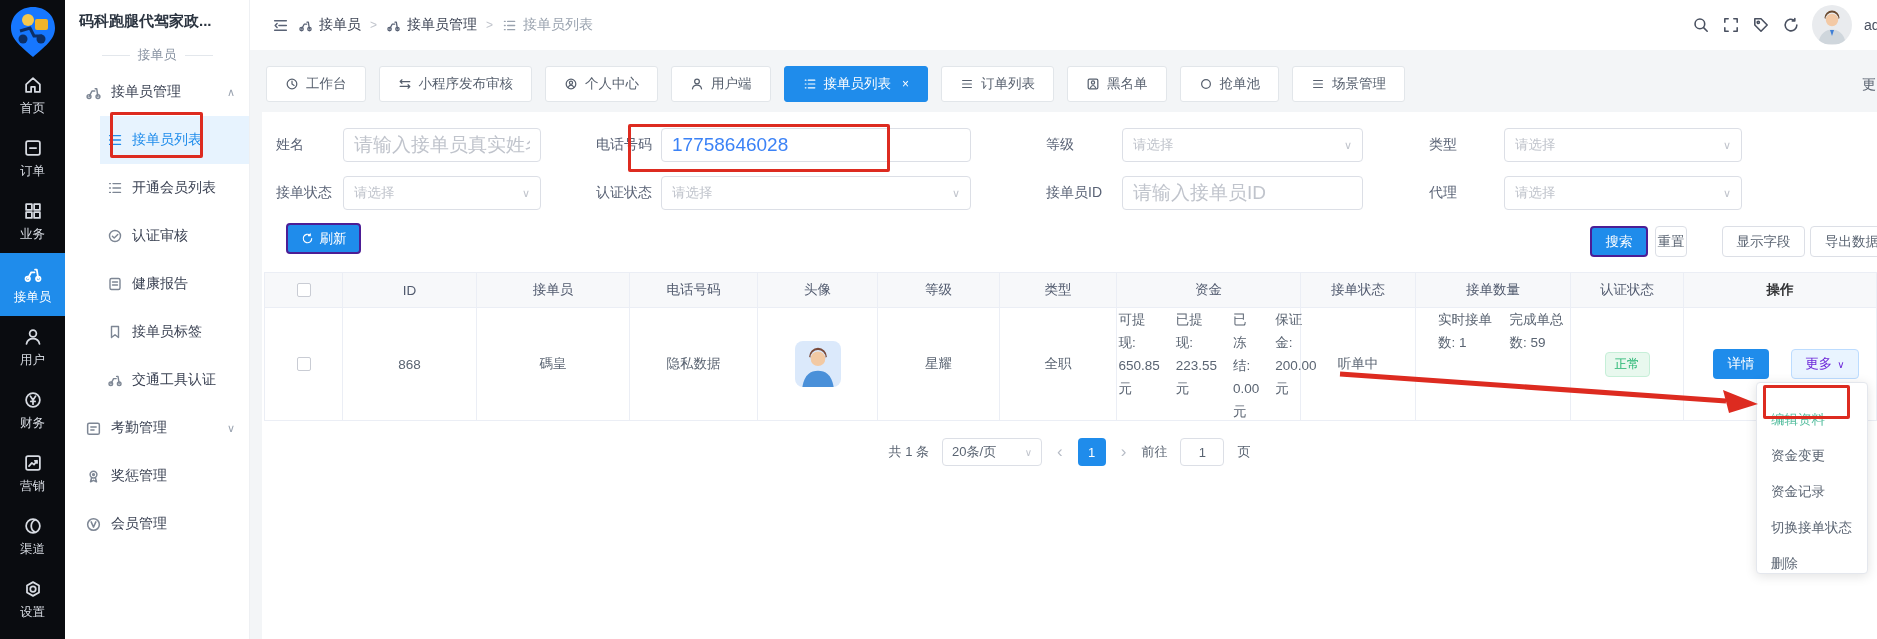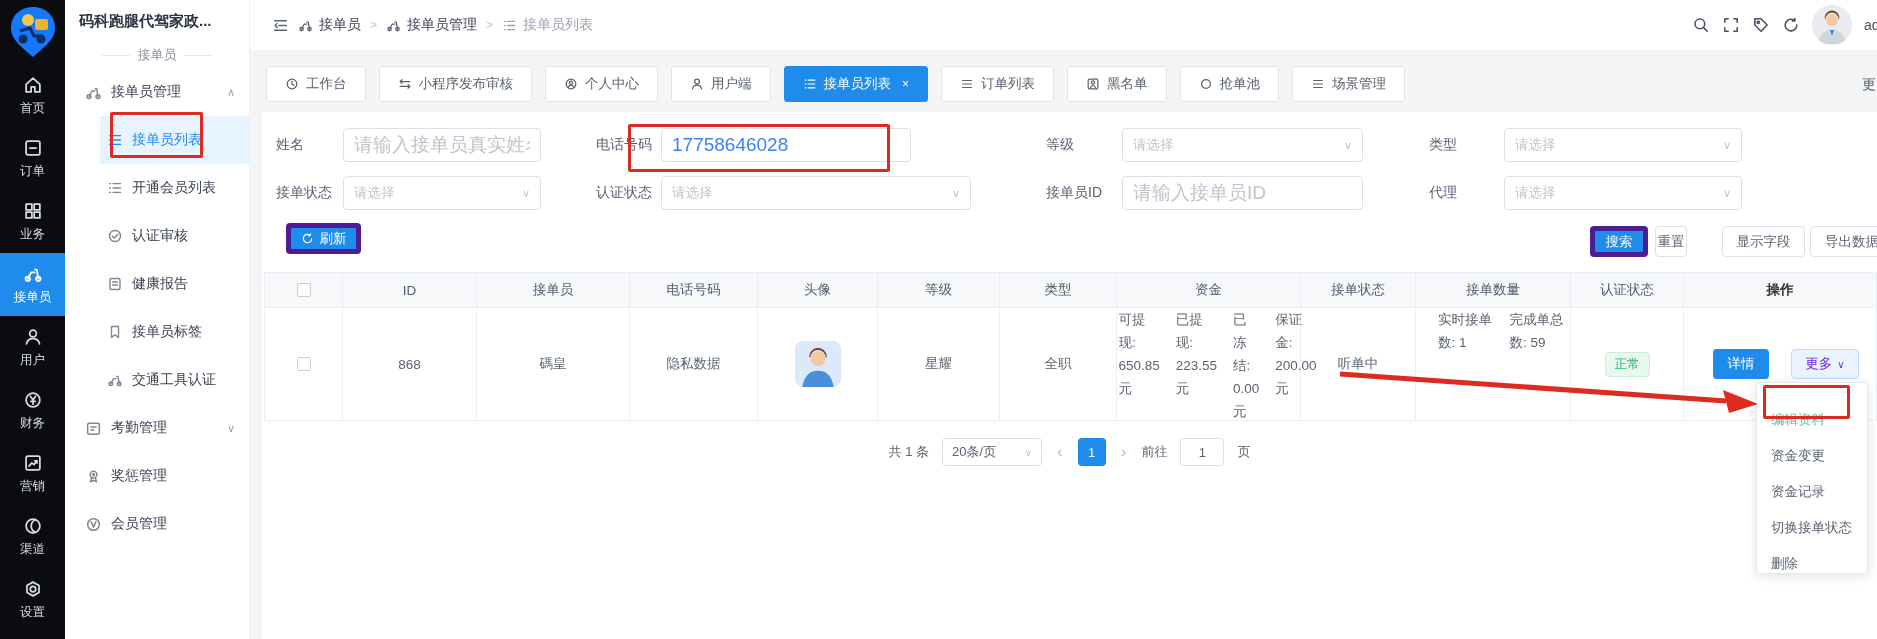--- a/index.html
+++ b/index.html
@@ -50,21 +50,21 @@
   .card { position:absolute; left:262px; top:112px; width:1615px; height:527px; background:#fff; z-index:2; }
   .fg { position:absolute; display:flex; align-items:center; }
   .fg .flabel { font-size:14px; color:#596275; flex:none; }
   .field { height:34px; border:1px solid #dcdfe6; border-radius:4px; background:#fff; display:flex; align-items:center; padding:0 10px; font-size:13.5px; position:relative; }
   .field input { border:none; outline:none; width:100%; font-size:19px; color:#3b82f6; background:transparent; font-family:inherit; }
   .field input::placeholder { color:#c0c4cc; }
   .field.sel { color:#c0c4cc; cursor:pointer; }
   .field.sel .chev { position:absolute; right:10px; color:#c0c4cc; font-size:11px; }
 
   .btn { display:flex; align-items:center; justify-content:center; gap:6px; border-radius:4px; font-size:13.5px; cursor:pointer; position:absolute; height:31px; }
-  .btn.primary { background:#1f8ceb; color:#fff; border:5px solid #4c1d95;font-family:Liberation Mono, monospace; }
+  .btn.primary { background:#1f8ceb; color:#fff; border:2px solid #4c1d95;font-family:Liberation Mono, monospace; }
   .btn.plain { background:#fff; color:#5a6472; border:1px solid #dcdfe6; }
 
   
   .table { position:absolute; left:2px; top:160px; width:1613px; border:1px solid #ebeef5; border-bottom:none; font-size:13.5px; }
   .tr { display:flex; }
   .tr.head { background:#f7f8fa; height:34px; color:#515a6e; }
   .tr.body { background:#fff; height:114px; color:#5a6472; border-top:1px solid #ebeef5; border-bottom:1px solid #ebeef5; }
   .td { display:flex; align-items:center; justify-content:center; border-right:1px solid #ebeef5; flex:none; }
   .td:last-child { border-right:none; }
   .c0{width:78px}.c1{width:134px}.c2{width:153px}.c3{width:128px}.c4{width:120px}.c5{width:122px}.c6{width:117px}.c7{width:184px}.c8{width:115px}.c9{width:155px}.c10{width:113px}.c11{width:192px}
@@ -382,21 +382,21 @@
 <main class="card">
 
   <div class="fg" style="left:14px;top:16px">
     <span class="flabel" style="width:67px">姓名</span>
     <div class="field" style="width:198px">
       <input placeholder="请输入接单员真实姓名" style="">
     </div>
   </div>
   <div class="fg" style="left:334px;top:16px">
     <span class="flabel" style="width:65px">电话号码</span>
-    <div class="field" style="width:250px">
+    <div class="field" style="width:310px">
       <input value="17758646028" style="">
     </div>
   </div>
   <div class="fg" style="left:784px;top:16px">
     <span class="flabel" style="width:76px">等级</span>
     <div class="field sel" style="width:241px">
       <span>请选择</span>
       <span class="chev">∨</span>
     </div>
   </div>

